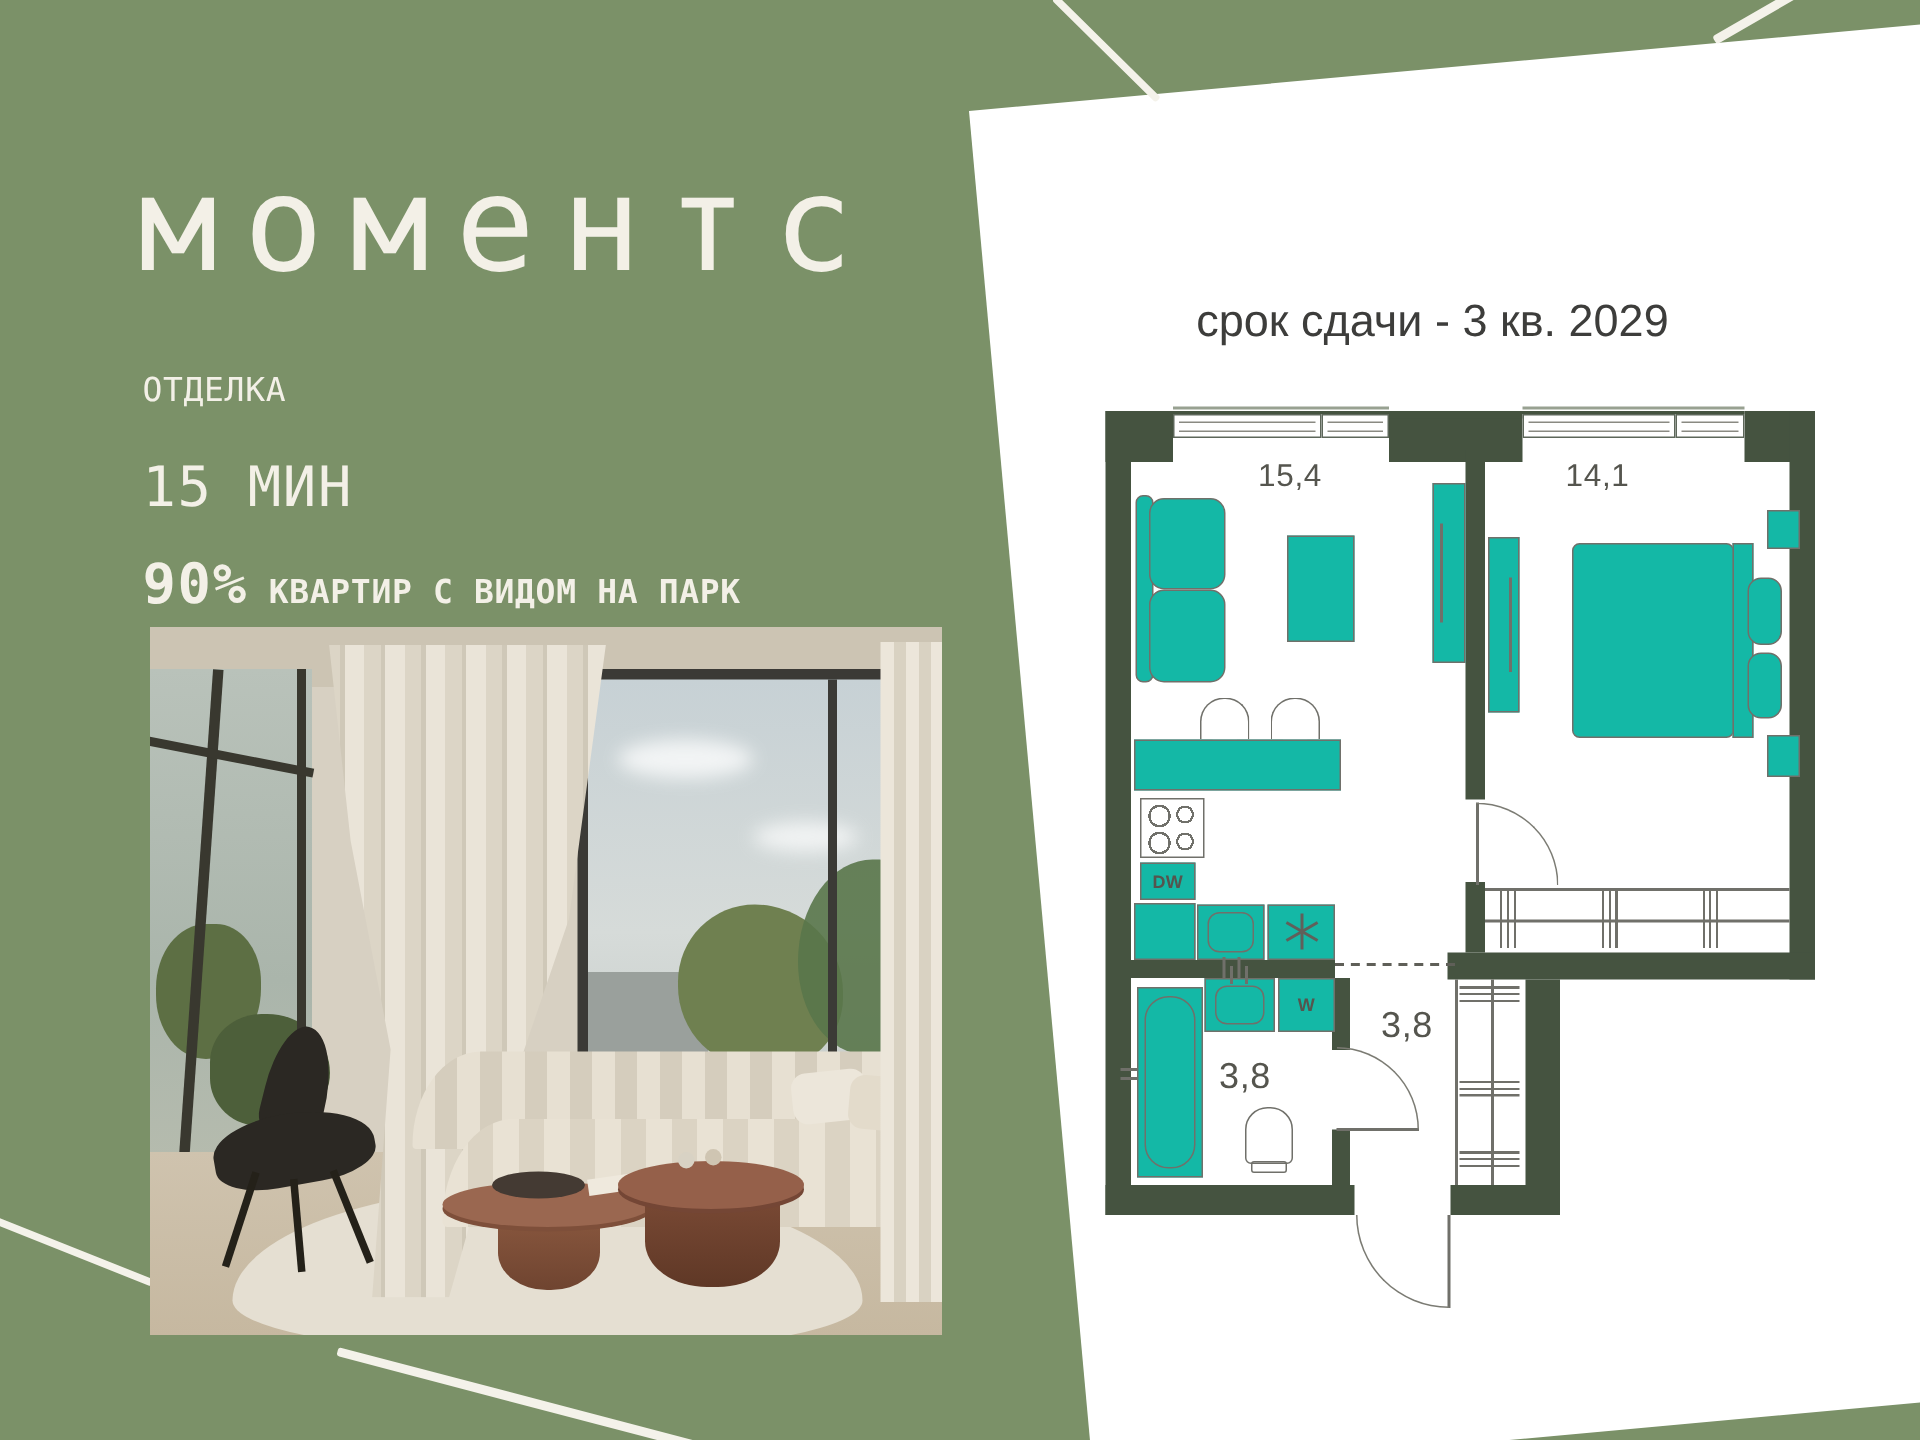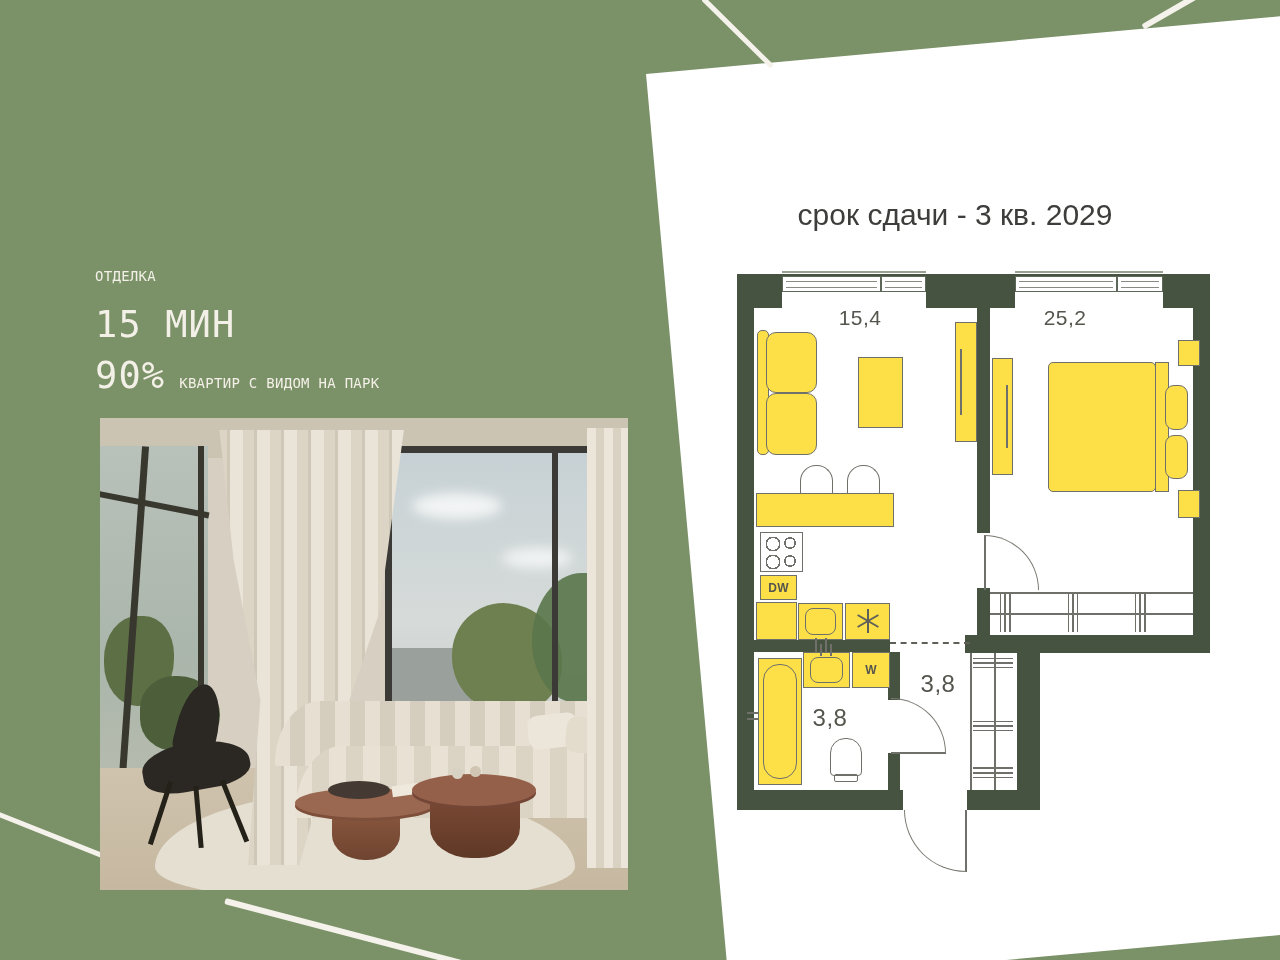--- a/index.html
+++ b/index.html
@@ -4,35 +4,35 @@
 <style>
   html,body{margin:0;padding:0;}
   #stage{position:relative;width:1280px;height:960px;background:#7b9168;overflow:hidden;
          font-family:"Liberation Sans",sans-serif;}
   
   .logo{position:absolute;left:92px;top:106px;color:#f3f0e7;font-family:"DejaVu Sans Mono",monospace;
         font-size:88px;letter-spacing:0.20em;font-weight:400;line-height:1;}
   .usp{position:absolute;left:95px;color:#f3f0e7;font-family:"DejaVu Sans Mono",monospace;
        display:flex;align-items:baseline;white-space:nowrap;}
   .usp .big{font-size:37px;letter-spacing:0.03em;}
-  .usp .small{font-size:14px;letter-spacing:0.02em;margin-left:14px;margin-top:20px;}
+  .usp .small{font-size:22px;letter-spacing:0.02em;margin-left:14px;}
   
   .panel{position:absolute;left:646px;top:74px;width:815px;height:915px;background:#ffffff;
          transform:rotate(-5.2deg);transform-origin:0 0;}
   .dline{position:absolute;height:5px;background:#f4f2ea;transform-origin:0 50%;border-radius:2px;}
   
   .offer-title{position:absolute;left:725px;top:136px;width:460px;text-align:center;
                color:#3d3d3b;font-size:33px;letter-spacing:0.01em;}
   .offer-title sup{font-size:16px;}
   .offer-deadline{position:absolute;left:725px;top:198px;width:460px;text-align:center;
                   color:#3d3d3b;font-size:30px;}
   
   #plan{position:absolute;left:725px;top:256px;width:505px;height:632px;}
   .wall{position:absolute;background:#455340;}
-  .fx{position:absolute;background:#fde047;border:1.5px solid #70706a;box-sizing:border-box;}
+  .fx{position:absolute;background:#14b8a6;border:1.5px solid #70706a;box-sizing:border-box;}
   .ln{position:absolute;background:#70706a;}
   .lbl{position:absolute;color:#55554e;font-size:21px;letter-spacing:0.02em;}
   .lbl.sm{font-size:24px;}
   .applbl{display:flex;align-items:center;justify-content:center;
           font-size:12px;font-weight:bold;color:#55554e;letter-spacing:0.02em;}
   .win{position:absolute;top:20px;height:16px;background:#fff;border:1.5px solid #5d675a;box-sizing:border-box;}
   .win::after{content:"";position:absolute;left:3px;right:3px;top:4px;height:5px;
               border-top:1.5px solid #8a8a82;border-bottom:1.5px solid #8a8a82;}
   .sill{position:absolute;top:15px;height:2px;background:#98a191;}
   .arc{position:absolute;box-sizing:border-box;}
@@ -74,27 +74,28 @@
 
 <div id="stage">
 
   <div class="panel"></div>
 
   <div class="dline" style="left:703px;top:-4px;width:97px;transform:rotate(44.6deg);"></div>
   <div class="dline" style="left:1143px;top:24px;width:74px;height:6px;transform:rotate(-30deg);"></div>
   <div class="dline" style="left:-6px;top:810px;width:116px;transform:rotate(21.7deg);"></div>
   <div class="dline" style="left:225px;top:898px;width:256px;height:6px;transform:rotate(14.7deg);"></div>
 
+  <div class="logo">моментс</div>
   <div class="usp" style="top:248px;">
     <span class="small" style="margin-left:0;">ОТДЕЛКА</span>
   </div>
   <div class="usp" style="top:303px;">
     <span class="big">15 МИН</span>
   </div>
-  <div class="usp" style="top:354px;">
+  <div class="usp" style="top:368px;font-weight:bold;">
     <span class="big">90%</span>
     <span class="small">КВАРТИР С ВИДОМ НА ПАРК</span>
   </div>
 
   <div class="photo">
     <div class="ph" style="left:0;top:0;width:528px;height:40px;background:#ccc4b3;"></div>
 
     <div class="ph" style="left:285px;top:28px;width:243px;height:320px;background:#3b3a36;">
       <div class="ph" style="left:7px;top:7px;width:229px;height:306px;background:linear-gradient(180deg,#c7d1d5 0%,#d6dbd9 55%,#c3c9c5 100%);">
         <div class="ph" style="left:20px;top:40px;width:90px;height:26px;background:#fff;opacity:.75;border-radius:50%;filter:blur(6px);"></div>
@@ -186,21 +187,21 @@
     <div class="fx" style="left:31px;top:237px;width:138px;height:34px;"></div>
     <div class="fx stove" style="left:35px;top:276px;width:43px;height:40px;"></div>
     <div class="fx applbl" style="left:35px;top:319px;width:37px;height:25px;">DW</div>
     <div class="fx" style="left:31px;top:346px;width:41px;height:38px;"></div>
     <div class="fx basin" style="left:73px;top:347px;width:45px;height:37px;"></div>
     <div class="ln" style="left:90px;top:382px;width:2px;height:14px;"></div>
     <div class="ln" style="left:100px;top:382px;width:2px;height:14px;"></div>
     <div class="fx" style="left:120px;top:347px;width:45px;height:37px;"></div>
     <div class="star" style="left:142px;top:353px;"></div>
 
-    <div class="lbl" style="left:300px;top:50px;width:80px;text-align:center;">25,2</div>
+    <div class="lbl" style="left:300px;top:50px;width:80px;text-align:center;">14,1</div>
     <div class="fx" style="left:323px;top:106px;width:108px;height:130px;border-radius:5px;"></div>
     <div class="fx" style="left:430px;top:106px;width:14px;height:130px;"></div>
     <div class="fx" style="left:440px;top:129px;width:23px;height:45px;border-radius:9px;"></div>
     <div class="fx" style="left:440px;top:179px;width:23px;height:44px;border-radius:9px;"></div>
     <div class="fx" style="left:453px;top:84px;width:22px;height:26px;"></div>
     <div class="fx" style="left:453px;top:234px;width:22px;height:28px;"></div>
     <div class="fx cab rt" style="left:267px;top:102px;width:21px;height:117px;"></div>
 
     <div class="ln" style="left:259px;top:279px;width:1.5px;height:55px;"></div>
     <div class="arc ne" style="left:259px;top:279px;width:55px;height:55px;"></div>

